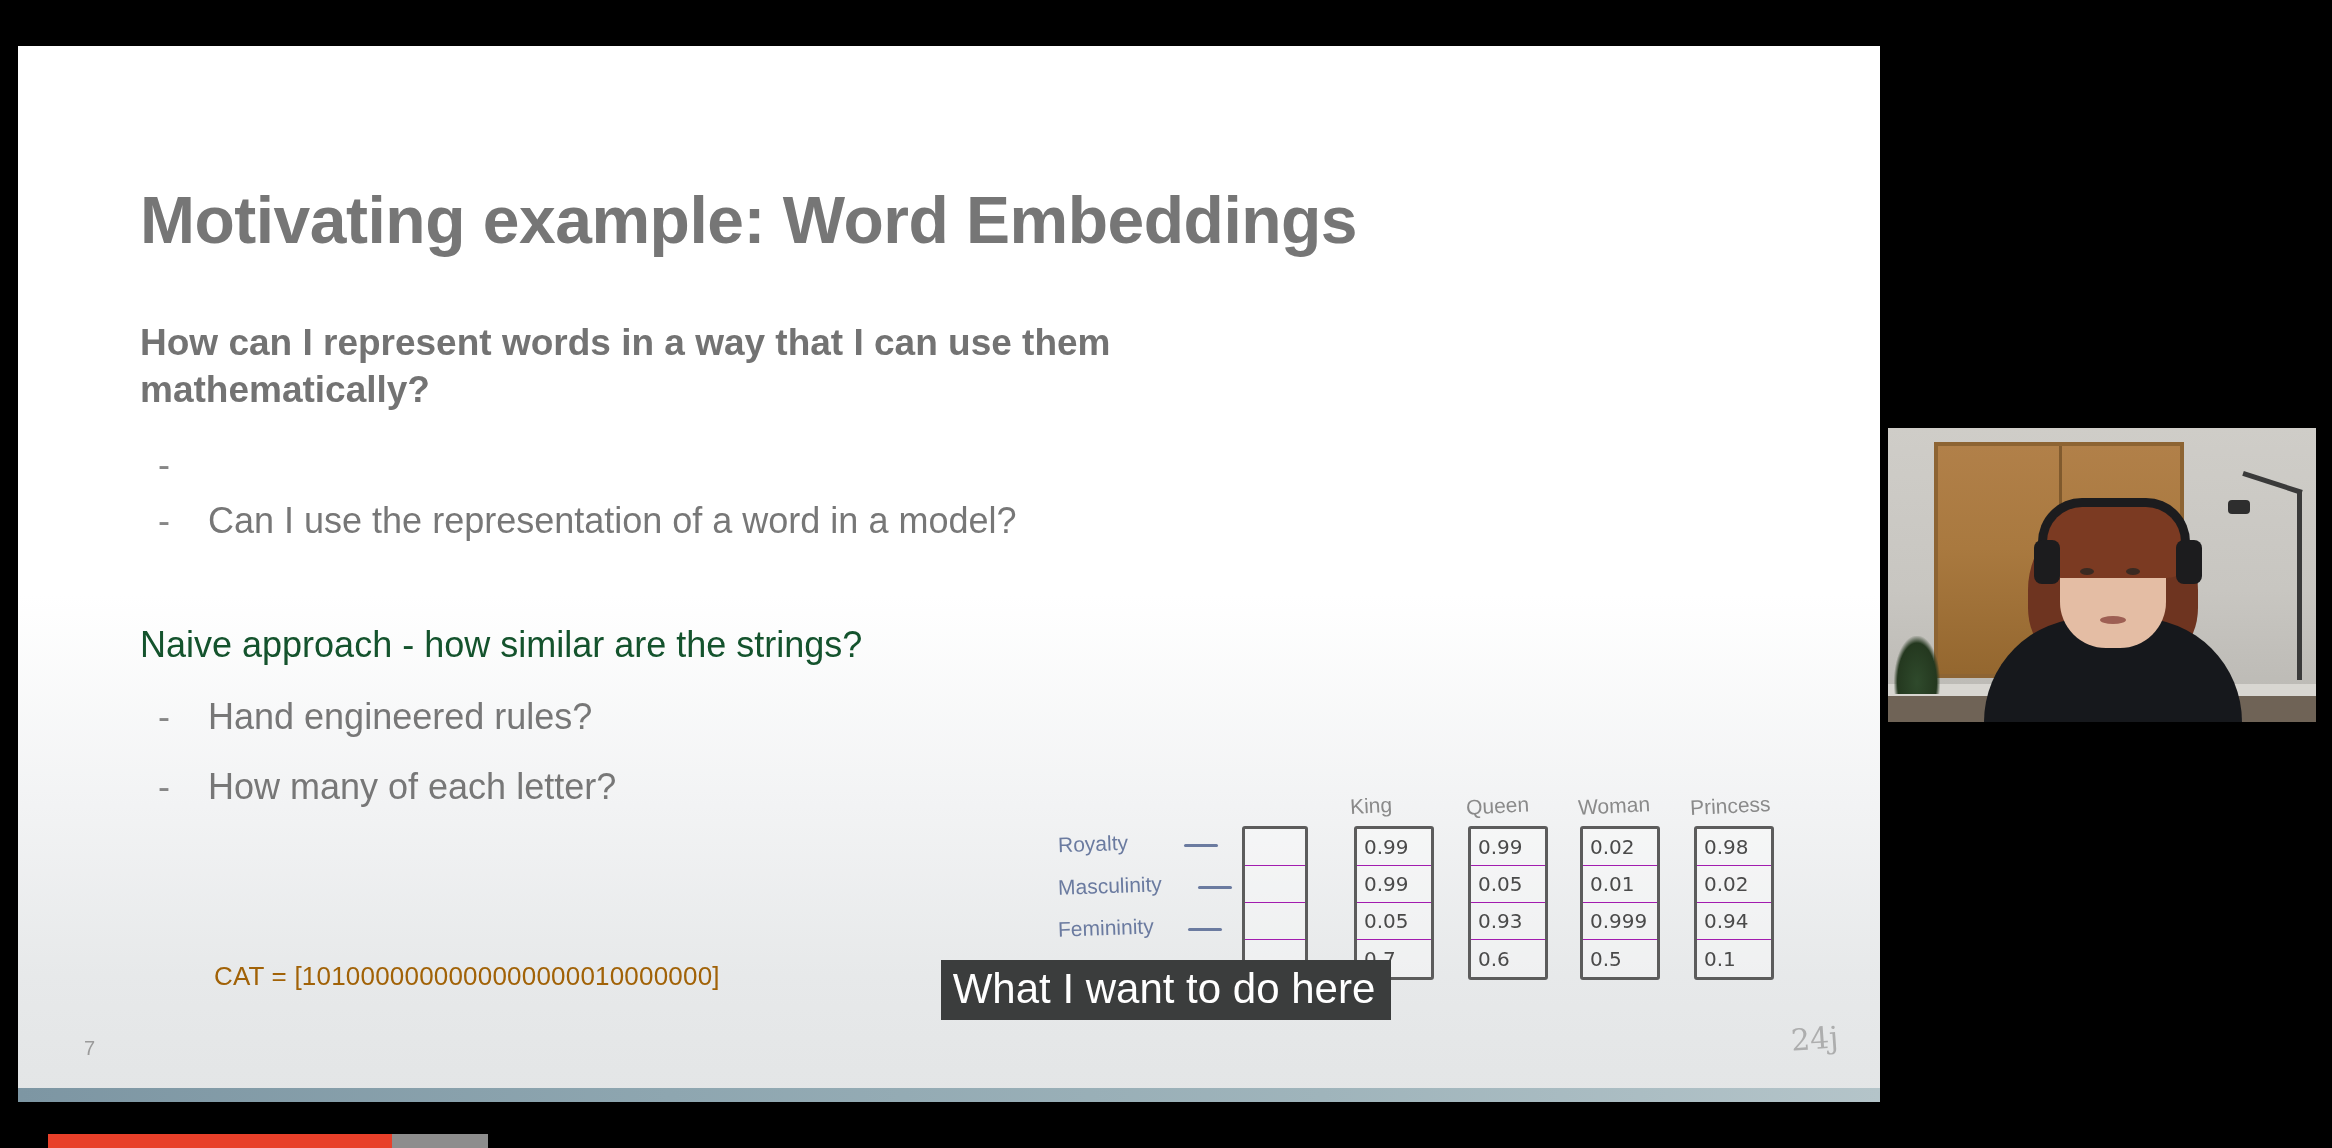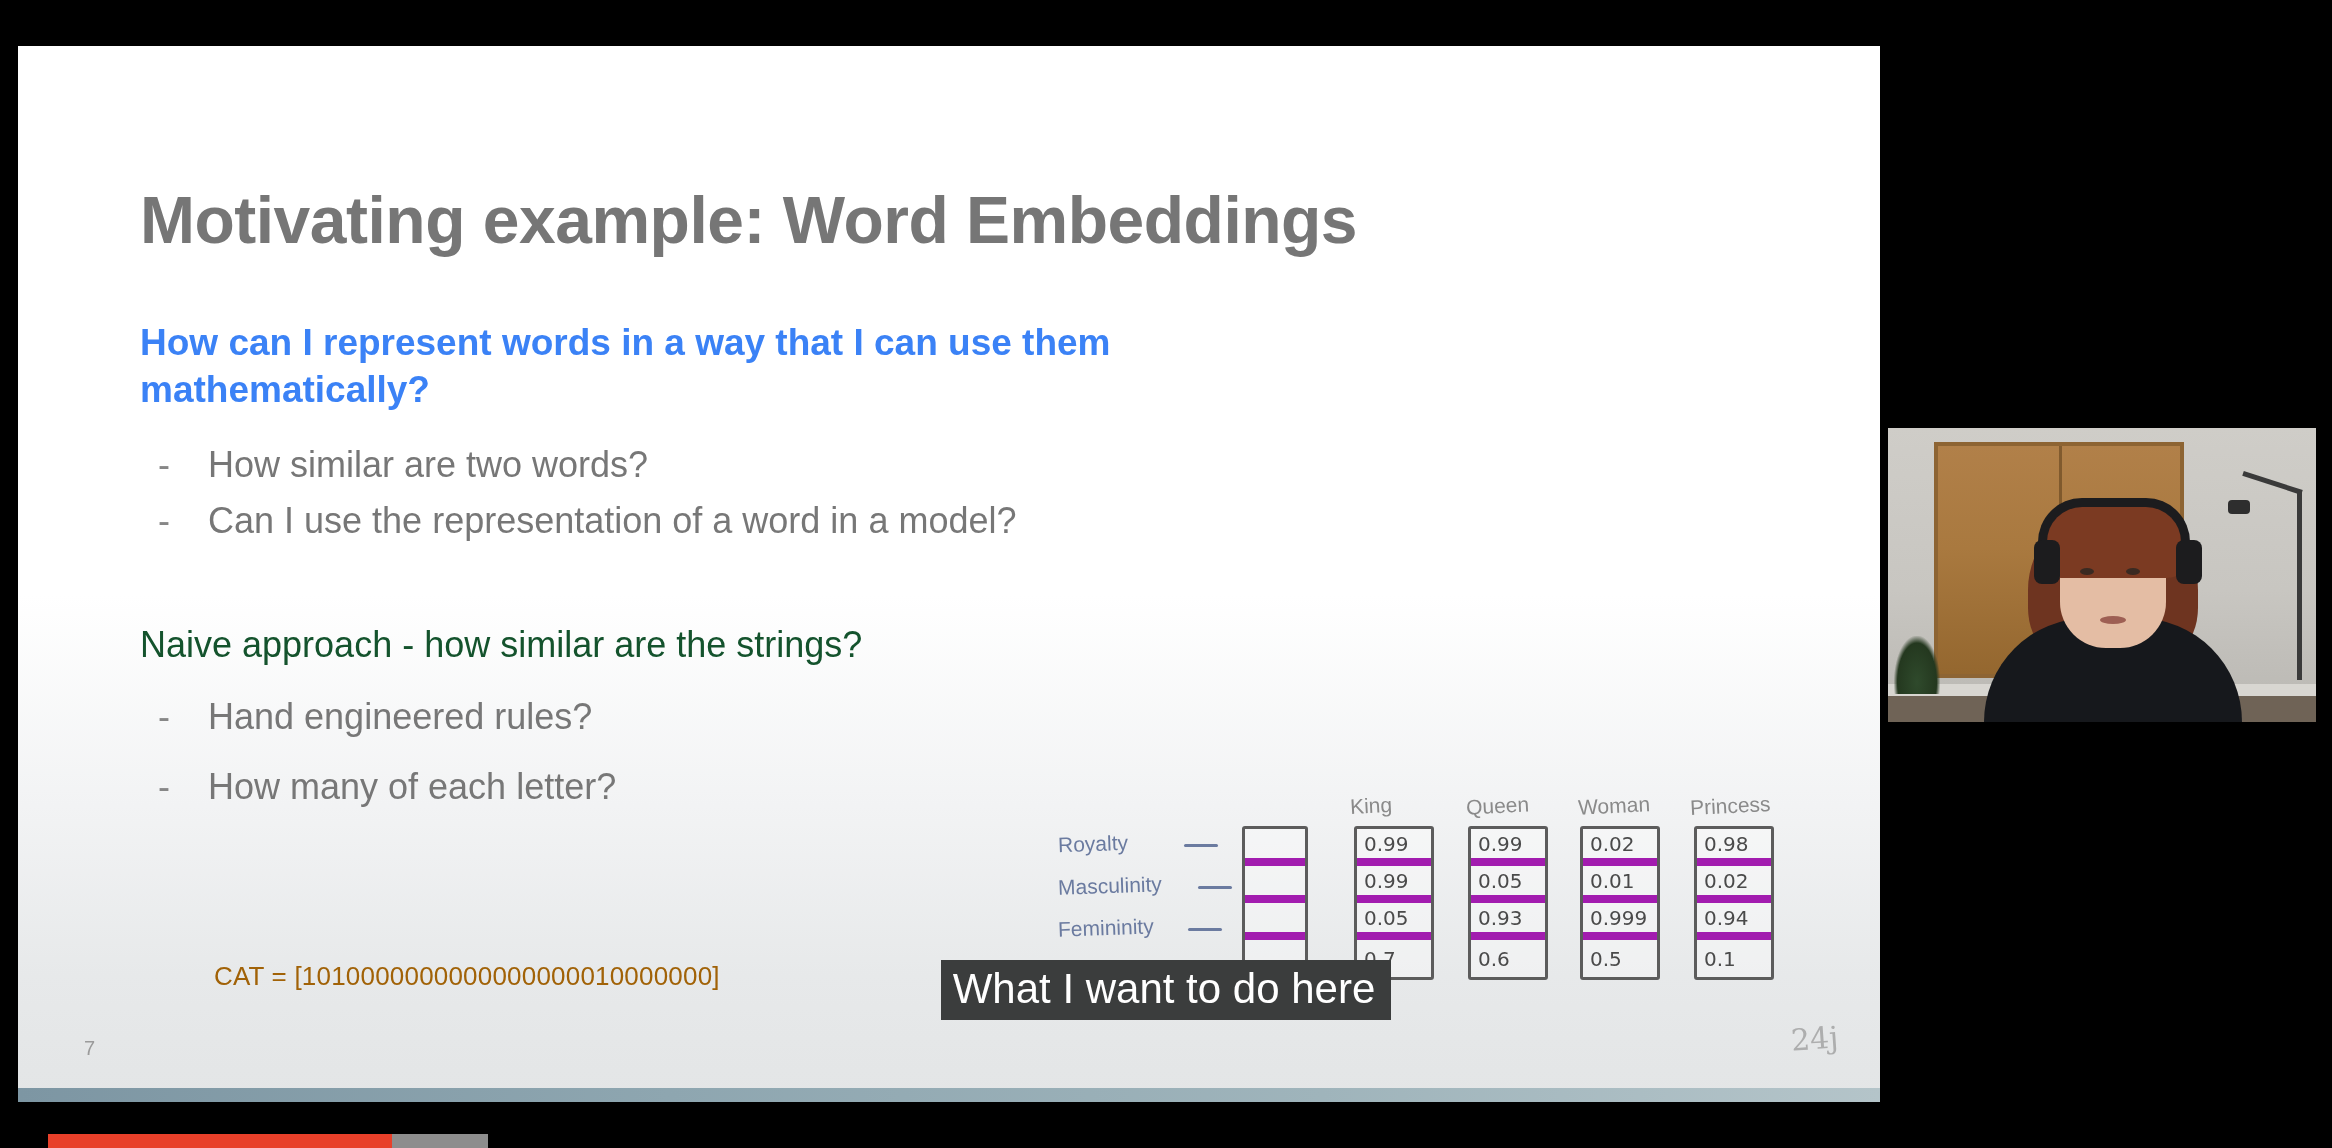--- a/index.html
+++ b/index.html
@@ -57,21 +57,21 @@
     letter-spacing: -0.5px;
     white-space: nowrap;
   }
   .slide-subhead {
     position: absolute;
     left: 122px;
     top: 274px;
     width: 1180px;
     font-size: 37px;
     font-weight: bold;
-    color: #3b82f6;
+    color: #737373;
     line-height: 1.27;
   }
   .bullet-row {
     position: absolute;
     left: 140px;
     display: flex;
     align-items: baseline;
     color: #777777;
     font-size: 36px;
     white-space: nowrap;
@@ -145,21 +145,21 @@
   }
   .hw-vec {
     position: absolute;
     width: 74px;
     border: 3px solid #5c5c5c;
     border-radius: 3px;
     background: rgba(255,255,255,0.35);
   }
   .hw-cell {
     height: 37px;
-    border-bottom: 8px solid #a21caf;
+    border-bottom: 1px solid #a21caf;
     box-sizing: border-box;
     display: flex;
     align-items: center;
     padding-left: 7px;
     font-size: 20px;
     color: #4a4a4a;
     font-family: "DejaVu Sans", sans-serif;
   }
   .hw-cell:last-child { border-bottom: none; }
   .hw-blank {
@@ -387,21 +387,20 @@
 
   <div id="slide">
     <div id="slide-bg"></div>
 
     <div class="slide-title">Motivating example: Word Embeddings</div>
 
     <div class="slide-subhead">How can I represent words in a way that I can use them mathematically?</div>
 
     <div class="bullet-row" style="top:398px">
       <span class="bullet-dash">-</span>
-      <span>How similar are two words?</span>
     </div>
     <div class="bullet-row" style="top:454px">
       <span class="bullet-dash">-</span>
       <span>Can I use the representation of a word in a model?</span>
     </div>
 
     <div class="section-line" style="top:578px">Naive approach - how similar are the strings?</div>
 
     <div class="bullet-row" style="top:650px">
       <span class="bullet-dash">-</span>

